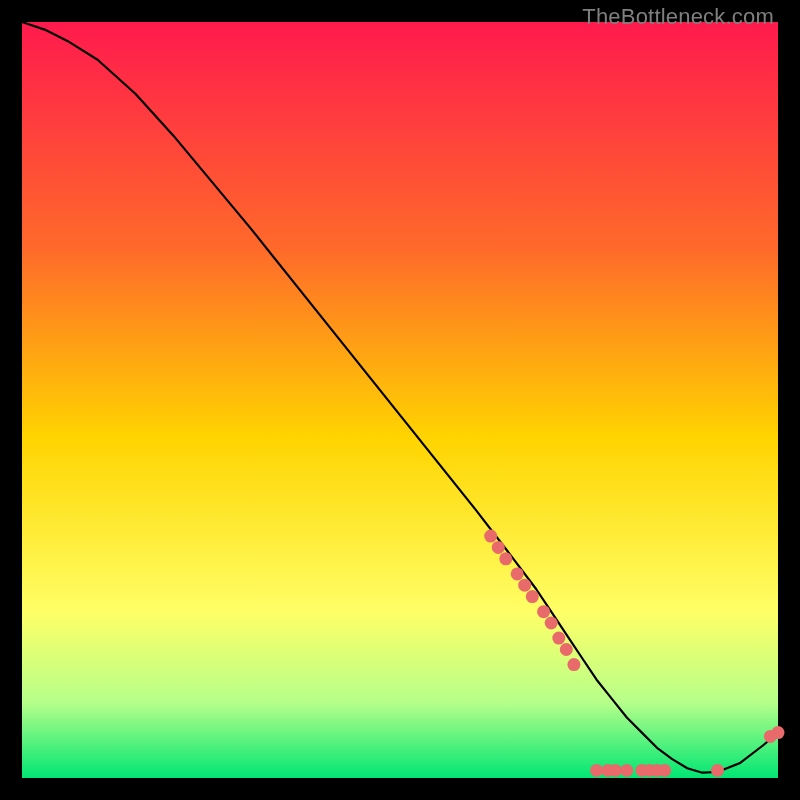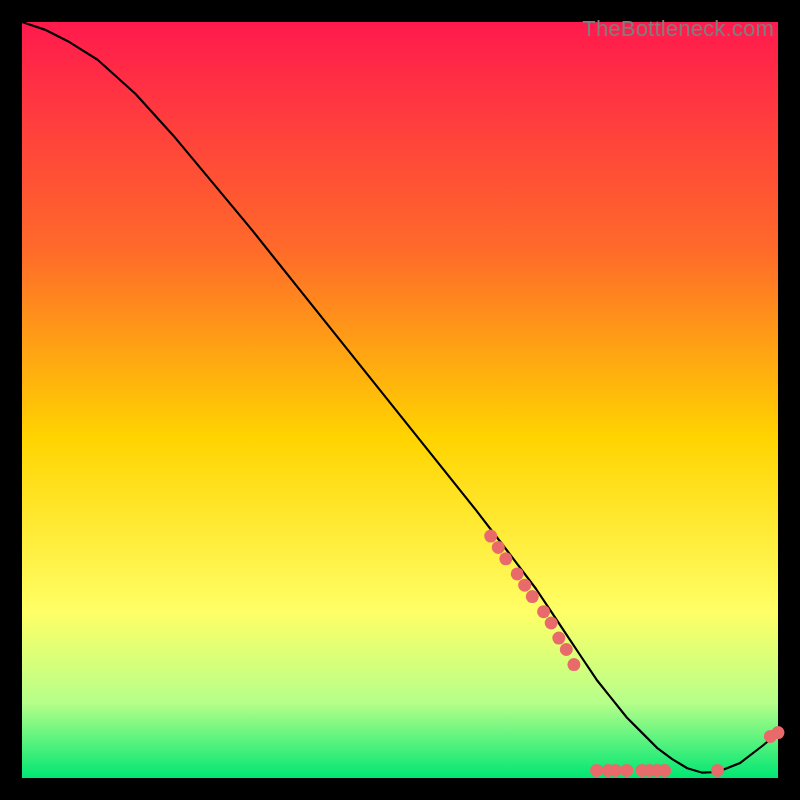--- a/index.html
+++ b/index.html
@@ -21,21 +21,21 @@
     position: absolute;
     left: 22px;
     top: 22px;
     width: 756px;
     height: 756px;
     
     background: linear-gradient(to bottom, #ff1744 0%, #ffd600 55%, #00ff88 100%);
   }
   .watermark {
     position: absolute;
-    top: 16px;
+    top: 4px;
     right: 26px;
     color: #7f7f7f;
     font-size: 22px;
     font-weight: 400;
     letter-spacing: 0.2px;
     pointer-events: none;
   }
   svg.curve {
     position: absolute;
     left: 0;

